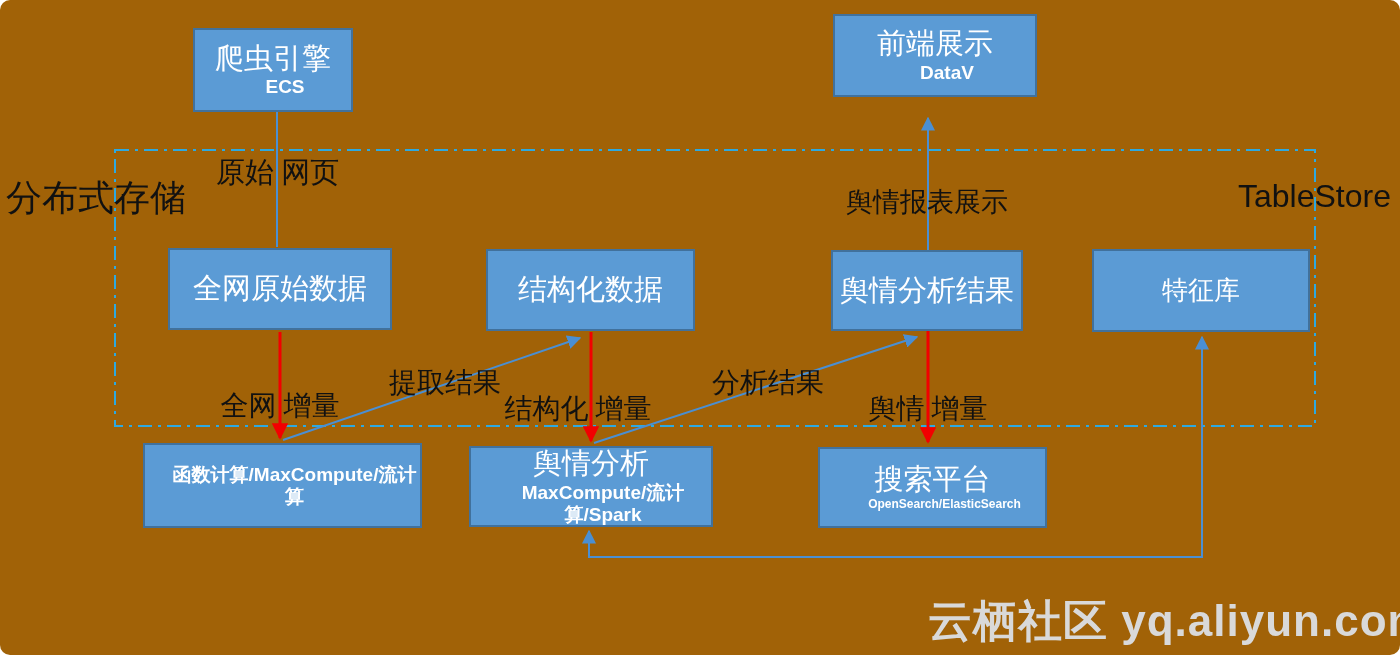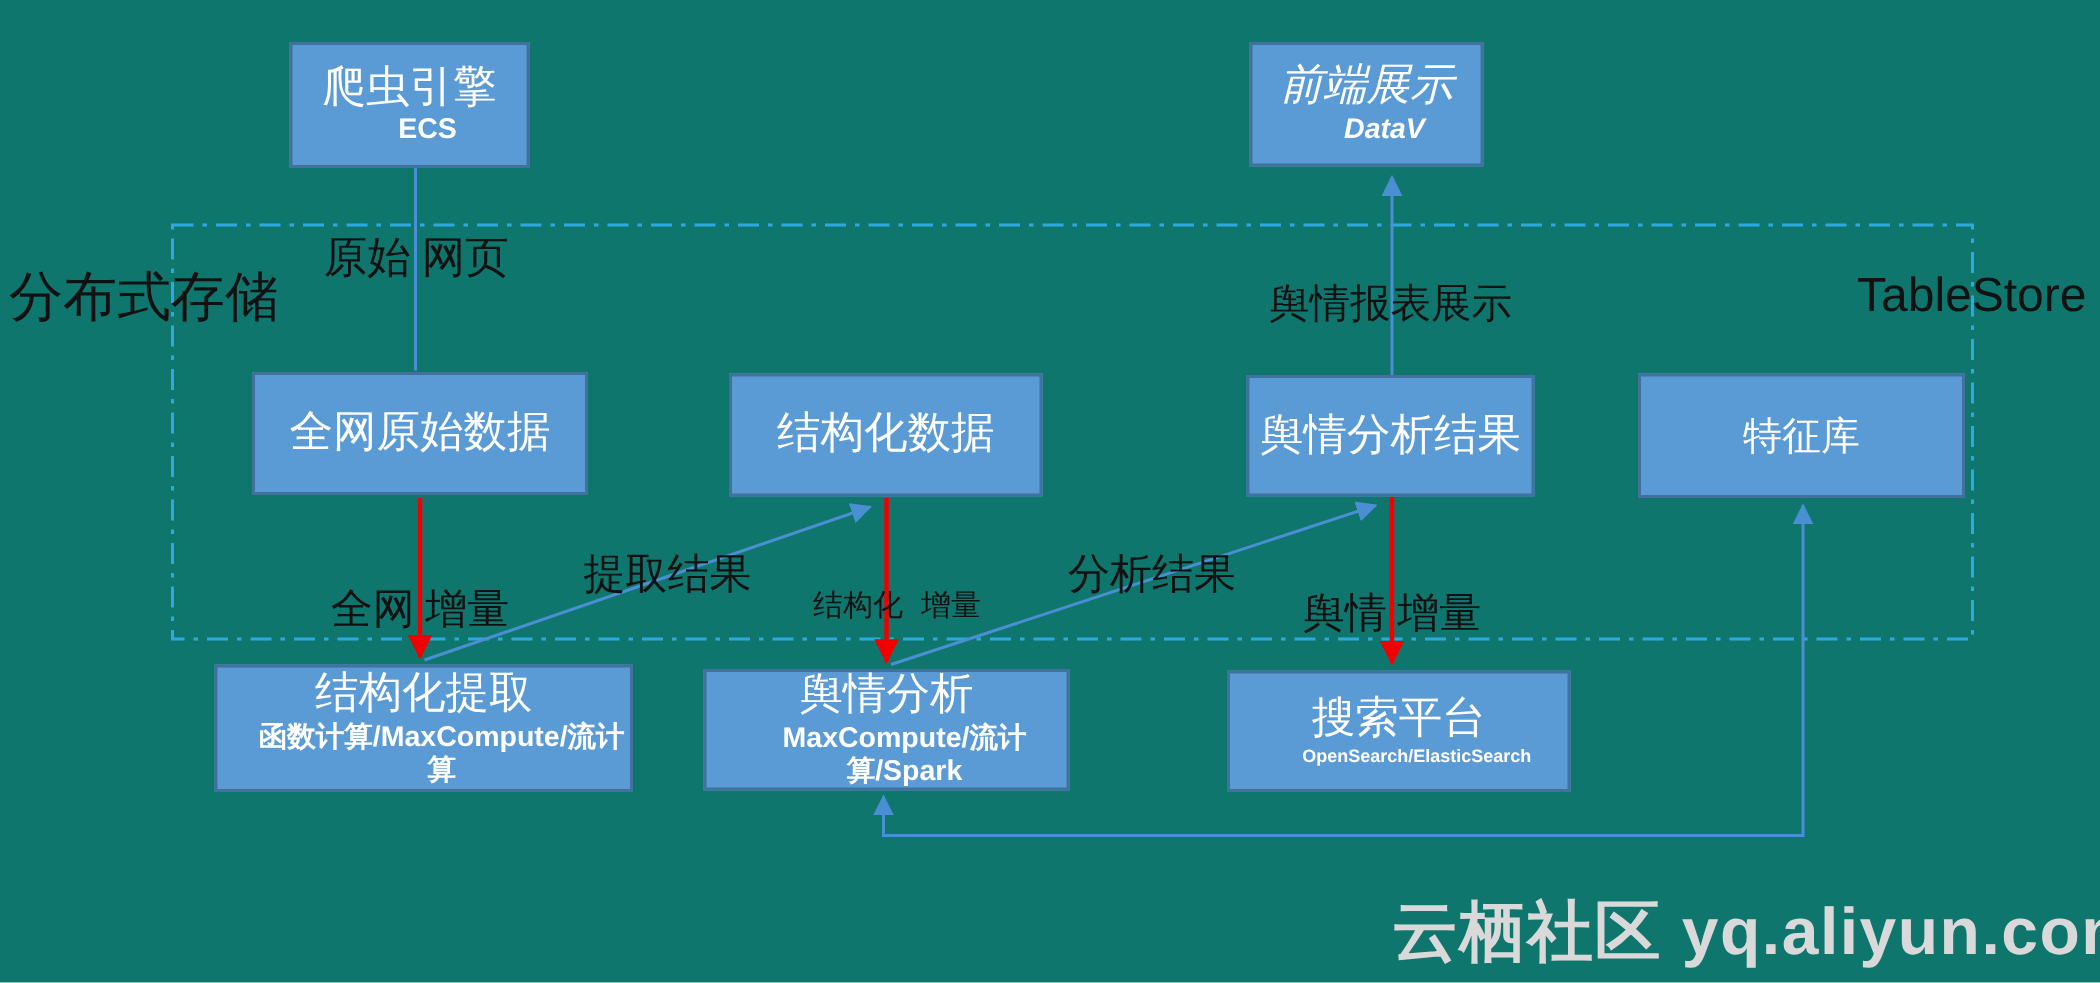--- a/index.html
+++ b/index.html
@@ -1,19 +1,20 @@
 <!DOCTYPE html>
 <html><head>
 <meta charset="utf-8">
 <style>
   html,body{margin:0;padding:0;background:#fff;}
   #stage{
-    position:relative;width:1400px;height:655px;background:#0f766e;
+    position:relative;width:1400px;height:655px;background:#a16207;
     font-family:"Liberation Sans","DejaVu Sans",sans-serif;
     overflow:hidden;
+    border-radius:10px;
   }
   #connectors{position:absolute;left:0;top:0;width:1400px;height:655px;z-index:1;}
   .node{
     position:absolute;z-index:2;box-sizing:border-box;
     background:#5b9bd5;border:2px solid #41719c;color:#ffffff;
     display:flex;flex-direction:column;align-items:center;justify-content:center;
     text-align:center;line-height:1.15;
   }
   .node .title{font-size:29px;font-weight:400;}
   .node .title.small{font-size:26px;text-align:right;}
@@ -24,32 +25,32 @@
     font-family:"Liberation Serif","DejaVu Serif",serif;
     white-space:nowrap;
   }
   .lbl.center{text-align:center;white-space:normal;}
   #region-left{left:6px;top:174px;font-size:36px;}
   #region-right{left:1238px;top:178px;font-size:32px;font-family:"Liberation Sans","DejaVu Sans",sans-serif;}
   #lbl-raw-write{left:205px;top:157px;width:145px;font-size:29px;line-height:31px;}
   #lbl-report{left:846px;top:184px;font-size:27px;}
   #lbl-full-inc{left:205px;top:387px;width:150px;font-size:28px;}
   #lbl-extract{left:389px;top:364px;font-size:28px;}
-  #lbl-struct-inc{left:516px;top:390px;width:164px;font-size:20px;font-family:Liberation Mono, monospace;}
+  #lbl-struct-inc{left:496px;top:390px;width:164px;font-size:28px;}
   #lbl-analysis{left:712px;top:364px;font-size:28px;}
   #lbl-sent-inc{left:853px;top:390px;width:150px;font-size:28px;}
   #lbl-feedback{left:655px;top:565px;width:412px;font-size:29px;line-height:33px;z-index:3;}
   #watermark{
     position:absolute;left:928px;top:592px;z-index:2;
     font-size:44px;font-weight:bold;color:#d9d9d9;letter-spacing:1px;
     font-family:"Liberation Sans","DejaVu Sans",sans-serif;white-space:nowrap;
   }
   
   #node-crawler{left:193px;top:28px;width:160px;height:84px;}
-  #node-frontend{left:833px;top:28px;width:156px;height:83px;font-style:italic;}
+  #node-frontend{left:833px;top:14px;width:204px;height:83px;}
   #node-raw{left:168px;top:248px;width:224px;height:82px;}
   #node-structured{left:486px;top:249px;width:209px;height:82px;}
   #node-sentiment-result{left:831px;top:250px;width:192px;height:81px;}
   #node-feature{left:1092px;top:249px;width:218px;height:83px;}
   #node-extraction{left:143px;top:443px;width:279px;height:85px;}
   #node-sentiment-analysis{left:469px;top:446px;width:244px;height:81px;}
   #node-search{left:818px;top:447px;width:229px;height:81px;}
 </style>
 </head>
 <body>
@@ -102,21 +103,20 @@
 
   <div class="node" id="node-sentiment-result">
     <span class="title">舆情分析结果</span>
   </div>
 
   <div class="node" id="node-feature">
     <span class="title small">特征库</span>
   </div>
 
   <div class="node" id="node-extraction">
-    <span class="title">结构化提取</span>
     <span class="sub">函数计算/MaxCompute/流计算</span>
   </div>
 
   <div class="node" id="node-sentiment-analysis">
     <span class="title">舆情分析</span>
     <span class="sub">MaxCompute/流计算/Spark</span>
   </div>
 
   <div class="node" id="node-search">
     <span class="title">搜索平台</span>

